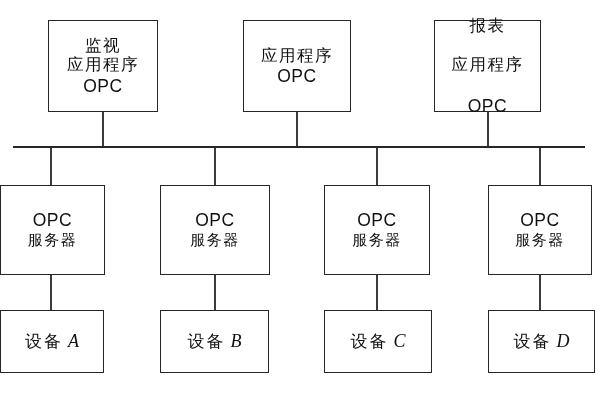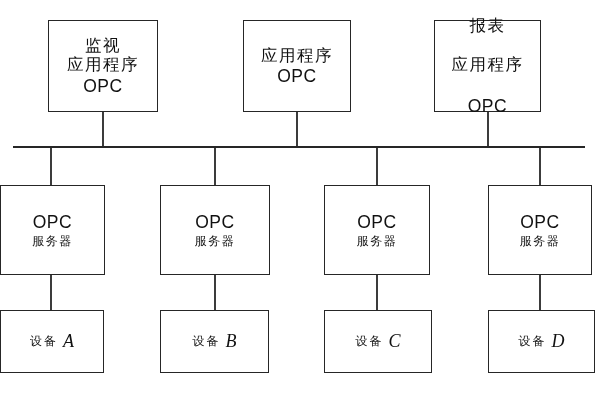--- a/index.html
+++ b/index.html
@@ -53,27 +53,27 @@
   
   .lat {
     font-family: Liberation Sans, sans-serif;
     font-size: 17px;
     letter-spacing: 0.6px;
   }
   .app-node .cjk { font-size: 16.5px; }
   .app-node .lat { font-size: 17.5px; margin-top: 1px; }
 
   .server-node .lat { font-size: 17.5px; margin-bottom: 2px; }
-  .server-node .cjk { font-size: 12px; }
+  .server-node .cjk { font-size: 15px; }
 
   .device-node {
     flex-direction: row;
     justify-content: center;
   }
-  .device-node .cjk { font-size: 12px; letter-spacing: 2px; }
+  .device-node .cjk { font-size: 17px; letter-spacing: 2px; }
   .device-node .tag {
     font-family: "Liberation Serif", "DejaVu Serif", serif;
     font-style: italic;
     font-size: 18px;
     margin-left: 5px;
   }
 </style>
 </head>
 <body>
 

